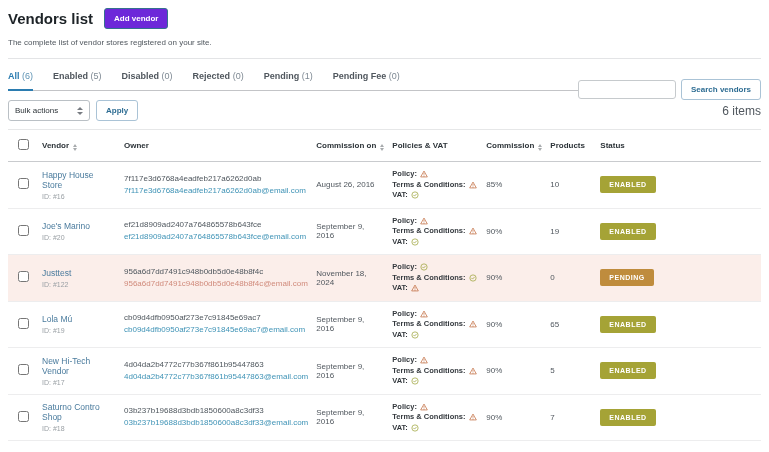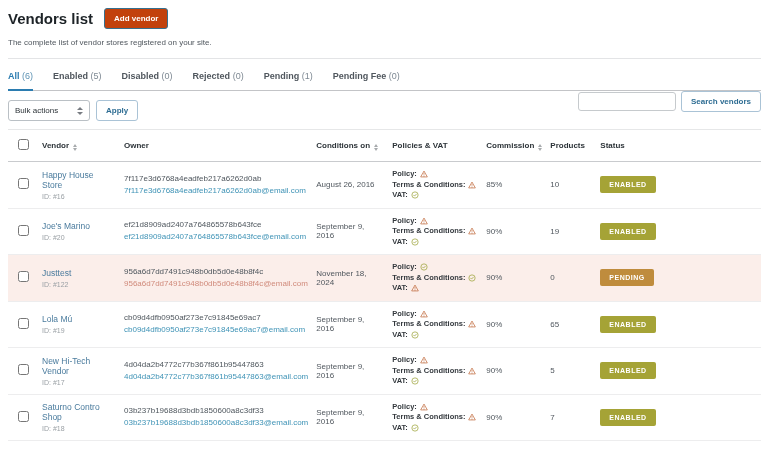--- a/index.html
+++ b/index.html
@@ -6,36 +6,36 @@
   html,body { margin:0; padding:0; background:#fff; }
   .page {
     width:769px; height:452px; position:relative; overflow:hidden;
     background:#fff; padding:8px 8px 16px 8px;
     font-family:"Liberation Sans", sans-serif; color:#3c434a;
   }
   
   .header { display:flex; align-items:center; gap:11px; }
   .page-title { font-size:15px; font-weight:bold; color:#1d2327; margin:0; }
   .add-btn {
-    background:#c2410c; color:#fff; border:1px solid #35708f; border-radius:3px;
+    background:#6d28d9; color:#fff; border:1px solid #35708f; border-radius:3px;
     font-size:8px; font-weight:bold; padding:5px 9px; cursor:pointer;
     font-family:"Liberation Sans", sans-serif;
   }
   .subtitle { font-size:8px; color:#50575e; margin:9px 0 0 0; }
 
   
   .tabs-wrap { margin-top:11px; border-top:1px solid #e3e4e6; }
   .tabs { list-style:none; display:flex; gap:20px; margin:0; padding:12px 0 0 0; border-bottom:1px solid #c3c4c7; }
   .tab { font-size:9px; font-weight:bold; color:#50575e; padding-bottom:8px; margin-bottom:-1px; cursor:pointer; white-space:nowrap; }
   .tab .count { font-weight:normal; color:#7e8993; }
   .tab.active { color:#2b7cb0; border-bottom:2px solid #2b7cb0; }
   .tab.active .count { color:#5e93b4; }
 
   
-  .search-wrap { position:absolute; top:91px; right:8px; display:flex; gap:5px; align-items:center; background:#fff; padding-bottom:4px;}
+  .search-wrap { position:absolute; top:79px; right:8px; display:flex; gap:5px; align-items:center; background:#fff; padding-bottom:4px;}
   .search-input { width:98px; height:19px; border:1px solid #c6cacd; border-radius:3px; font-size:8px; padding:0 5px; font-family:"Liberation Sans", sans-serif; }
   .btn-outline {
     height:21px; background:#fff; border:1px solid #aac3d6; border-radius:3px;
     color:#2e6d93; font-size:8px; font-weight:bold; padding:0 9px; cursor:pointer;
     font-family:"Liberation Sans", sans-serif;
   }
 
   
   .toolbar { display:flex; align-items:center; gap:6px; margin-top:9px; }
   .select-box {
@@ -141,21 +141,21 @@
         <col>
     </colgroup>
     <thead>
       <tr>
         <th class="first"><input type="checkbox" style=""></th>
         <th><span>Vendor</span><span class="sort">
               <i class="up"></i>
               <i class="dn"></i>
             </span></th>
         <th><span>Owner</span></th>
-        <th><span>Conditions on</span><span class="sort">
+        <th><span>Commission on</span><span class="sort">
               <i class="up"></i>
               <i class="dn"></i>
             </span></th>
         <th><span>Policies &amp; VAT</span></th>
         <th><span>Commission</span><span class="sort">
               <i class="up"></i>
               <i class="dn"></i>
             </span></th>
         <th><span>Products</span></th>
         <th><span>Status</span></th>

